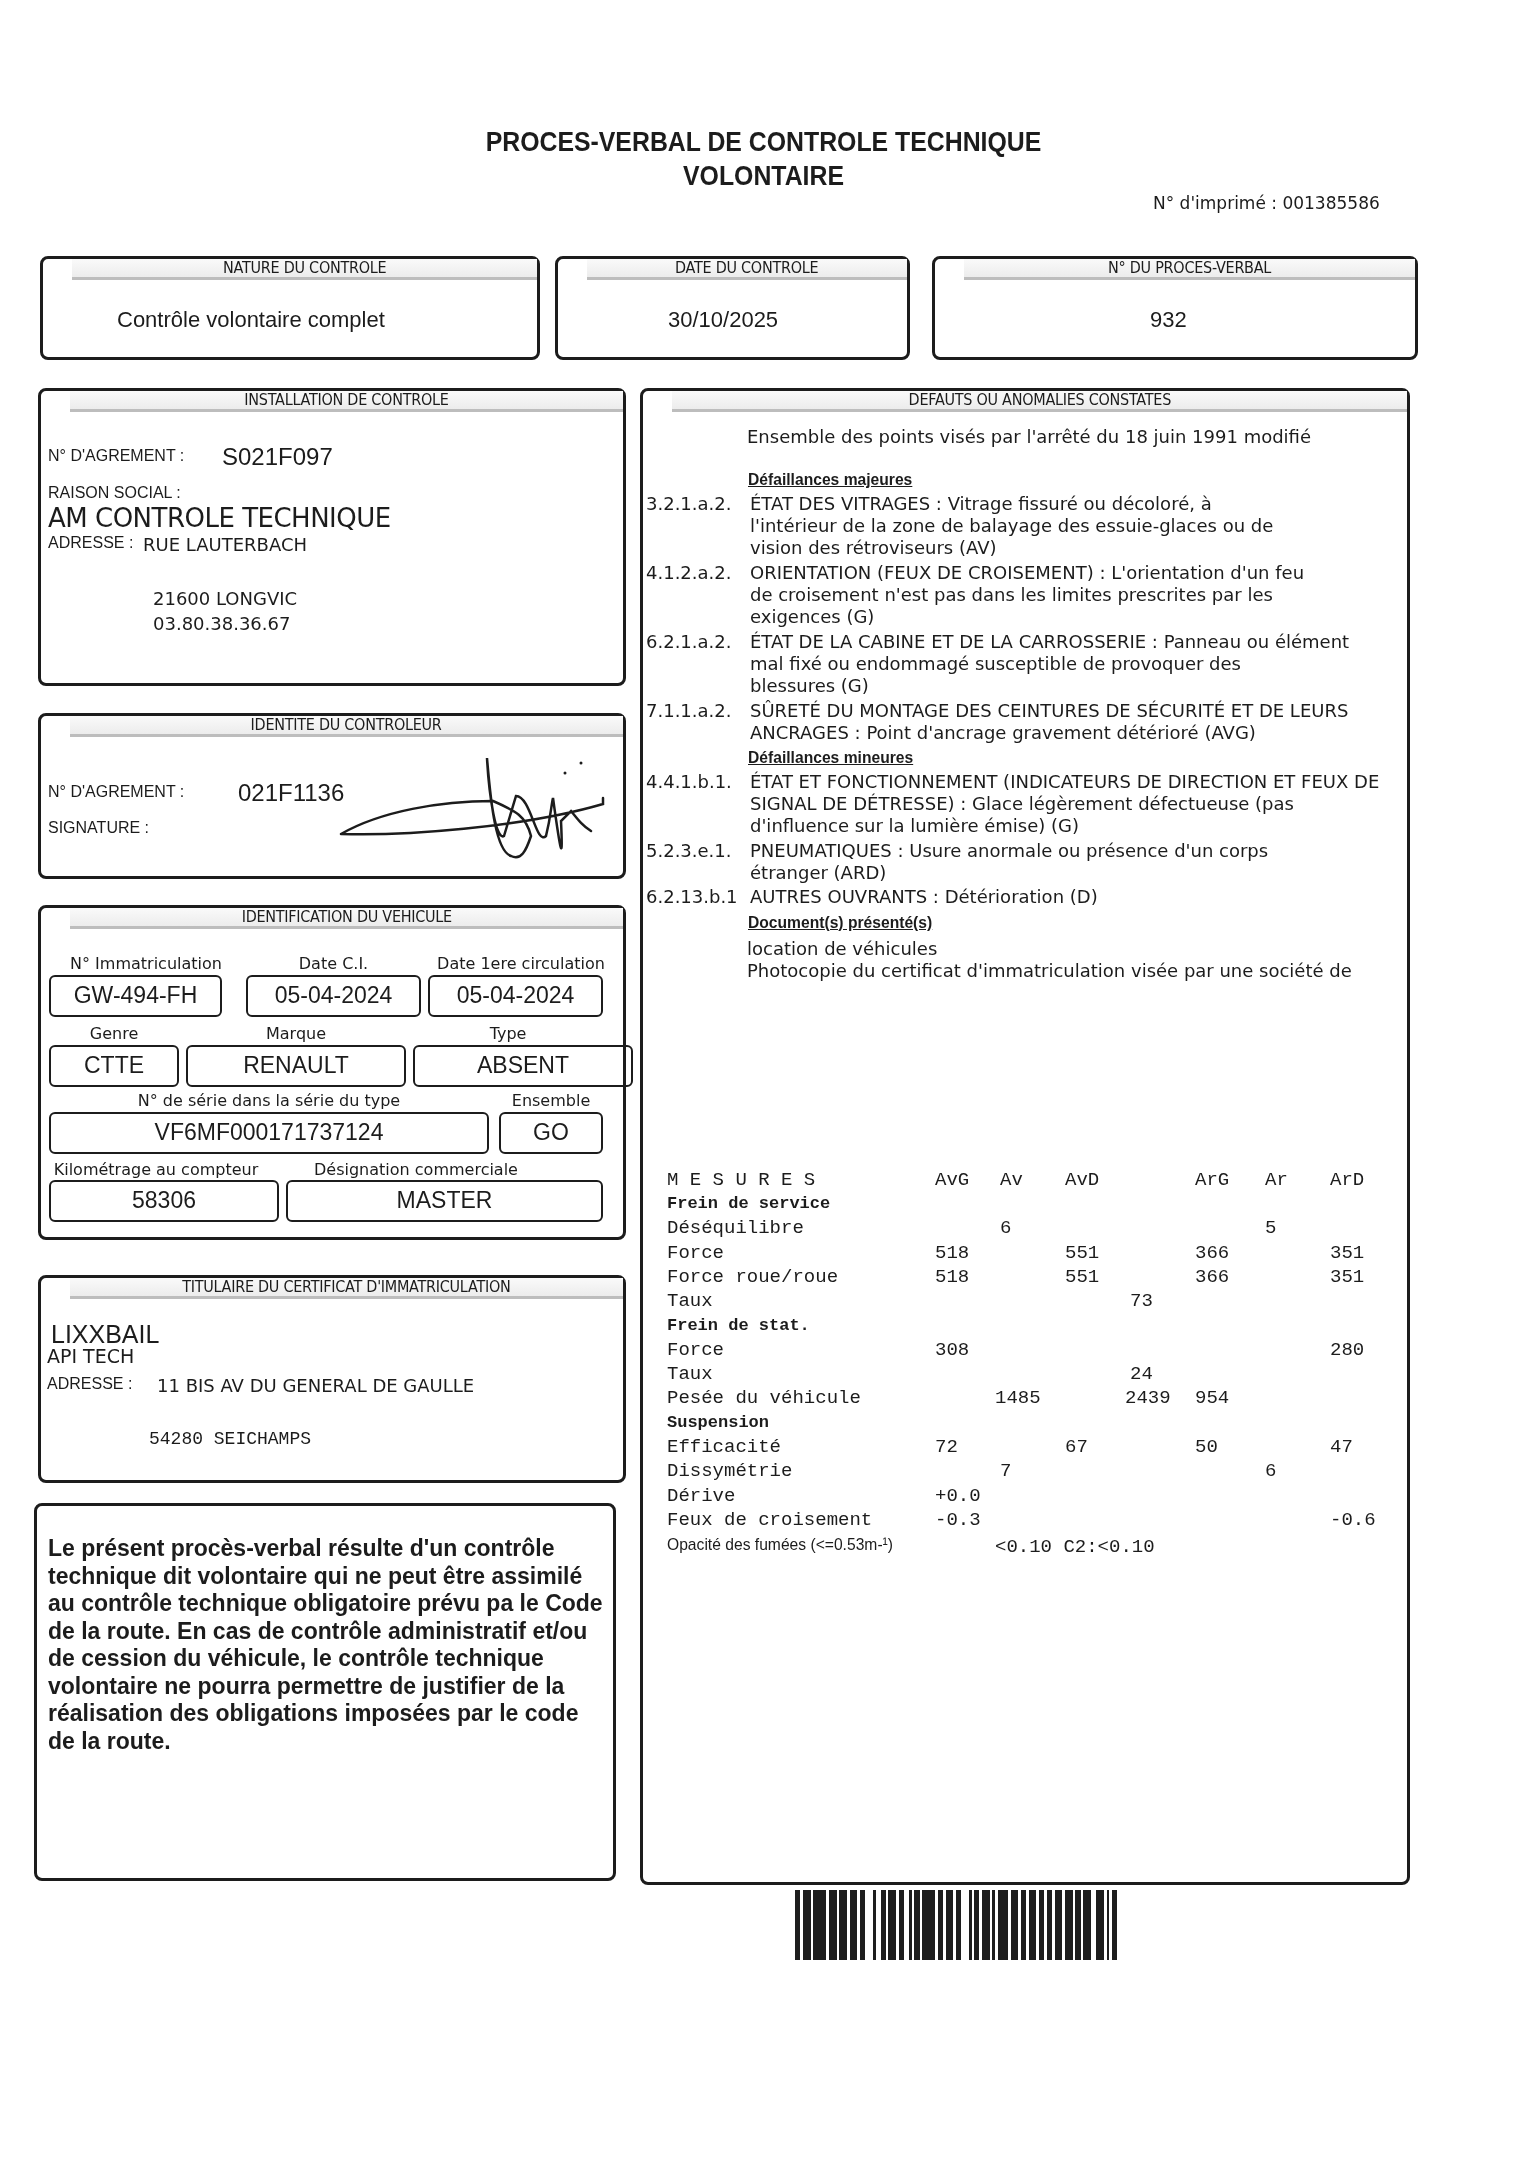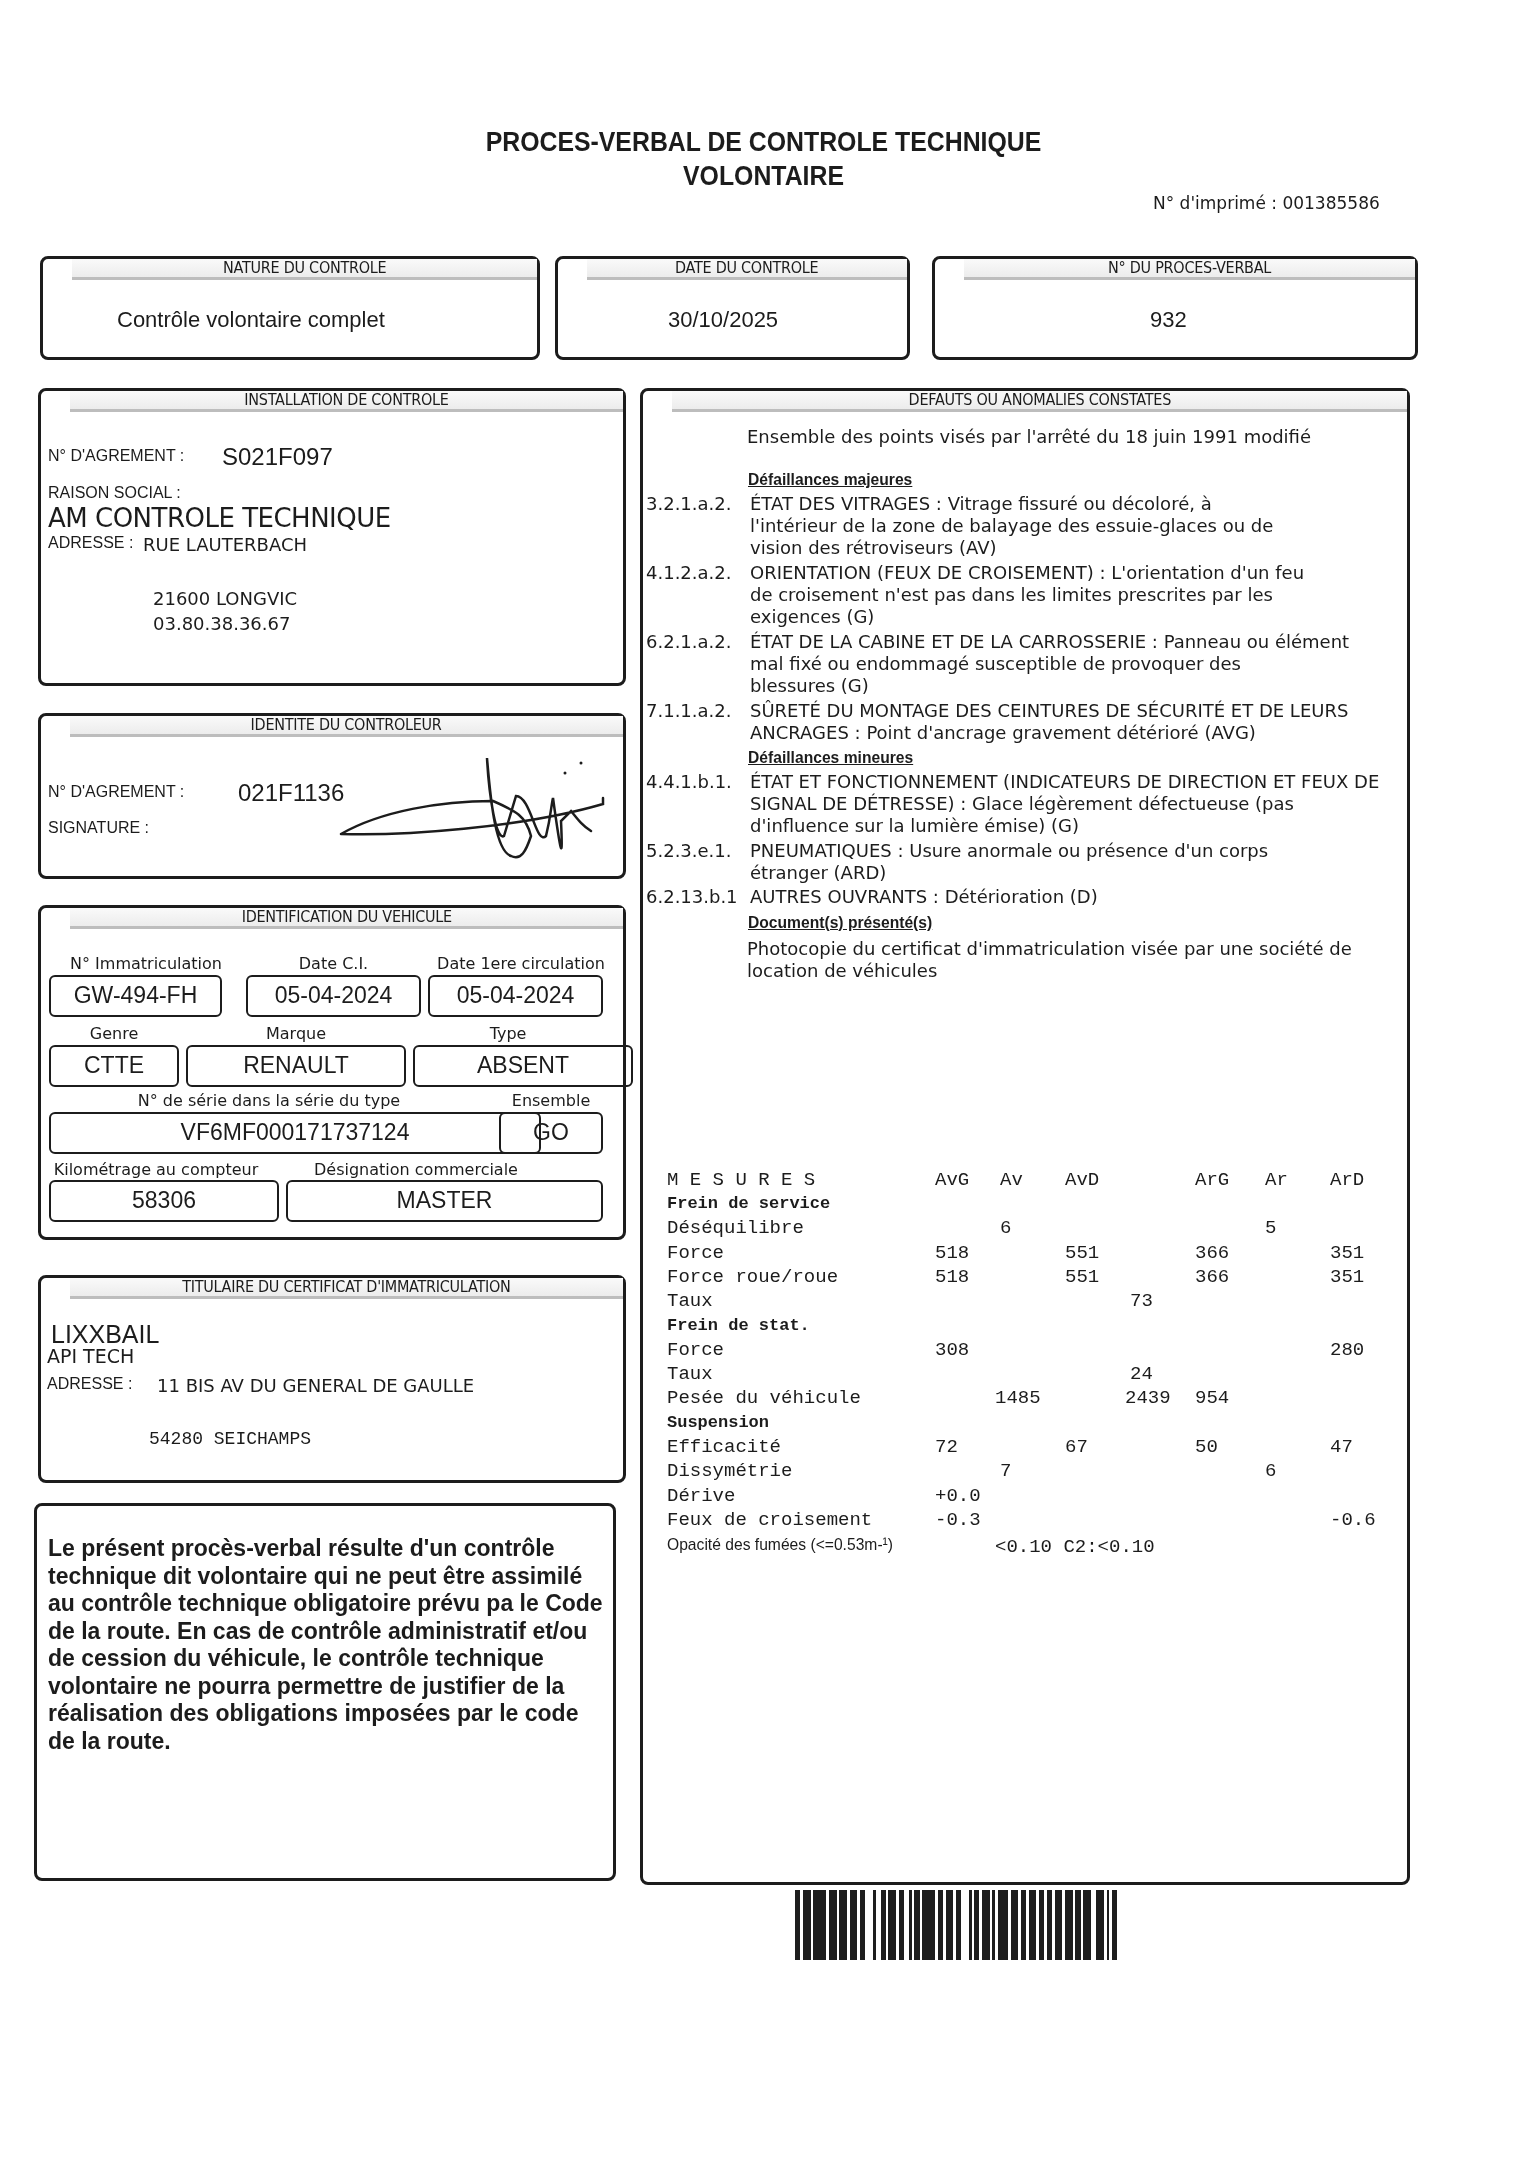--- a/index.html
+++ b/index.html
@@ -79,21 +79,21 @@
   <div class="field" style="left:387px; top:67px; width:175px;">05-04-2024</div>
 
   <div class="fld-lbl" style="left:8px; top:116px; width:130px;">Genre</div>
   <div class="field" style="left:8px; top:137px; width:130px;">CTTE</div>
   <div class="fld-lbl" style="left:145px; top:116px; width:220px;">Marque</div>
   <div class="field" style="left:145px; top:137px; width:220px;">RENAULT</div>
   <div class="fld-lbl" style="left:372px; top:116px; width:190px;">Type</div>
   <div class="field" style="left:372px; top:137px; width:220px;">ABSENT</div>
 
   <div class="fld-lbl" style="left:8px; top:183px; width:440px;">N° de série dans la série du type</div>
-  <div class="field" style="left:8px; top:204px; width:492px;">VF6MF000171737124</div>
+  <div class="field" style="left:8px; top:204px; width:440px;">VF6MF000171737124</div>
   <div class="fld-lbl" style="left:458px; top:183px; width:104px;">Ensemble</div>
   <div class="field" style="left:458px; top:204px; width:104px;">GO</div>
 
   <div class="fld-lbl" style="left:0px; top:252px; width:230px;">Kilométrage au compteur</div>
   <div class="field" style="left:8px; top:272px; width:230px;">58306</div>
   <div class="fld-lbl" style="left:245px; top:252px; width:260px;">Désignation commerciale</div>
   <div class="field" style="left:245px; top:272px; width:317px;">MASTER</div>
 </div>
 
 <div class="box" style="left:38px; top:1275px; width:588px; height:208px;">
@@ -145,22 +145,22 @@
     <div class="defect" style="top: 840px;">
       <div><span class="code">5.2.3.e.1.</span><span>PNEUMATIQUES : Usure anormale ou présence d'un corps</span></div>
       <div class="cont">étranger (ARD)</div>
     </div>
     <div class="defect" style="top: 886px;">
       <div><span class="code">6.2.13.b.1</span><span>AUTRES OUVRANTS : Détérioration (D)</span></div>
     </div>
   </div>
 <div class="sec-title" style="top:913px;">Document(s) présenté(s)</div>
 <div class="abs" style="left:747px; top:938px; font-family:'DejaVu Sans',sans-serif; font-size:18px; line-height:22px;">
+  <div>location de véhicules</div>
   <div>Photocopie du certificat d'immatriculation visée par une société de</div>
-  <div>location de véhicules</div>
 </div>
 
 <div id="mesures">
     <div class="mes" style="left: 667px; top: 1168px;">M E S U R E S</div>
     <div class="mes" style="left: 935px; top: 1168px;">AvG</div>
     <div class="mes" style="left: 1000px; top: 1168px;">Av</div>
     <div class="mes" style="left: 1065px; top: 1168px;">AvD</div>
     <div class="mes" style="left: 1195px; top: 1168px;">ArG</div>
     <div class="mes" style="left: 1265px; top: 1168px;">Ar</div>
     <div class="mes" style="left: 1330px; top: 1168px;">ArD</div>

